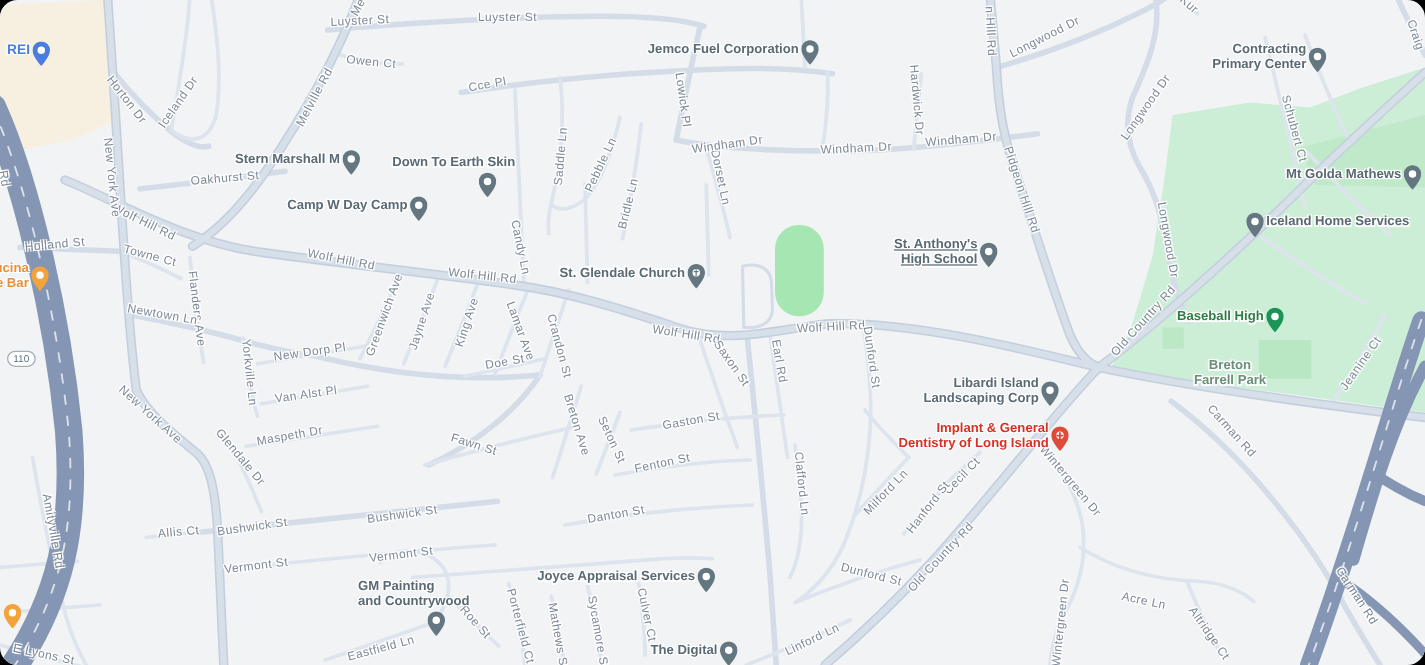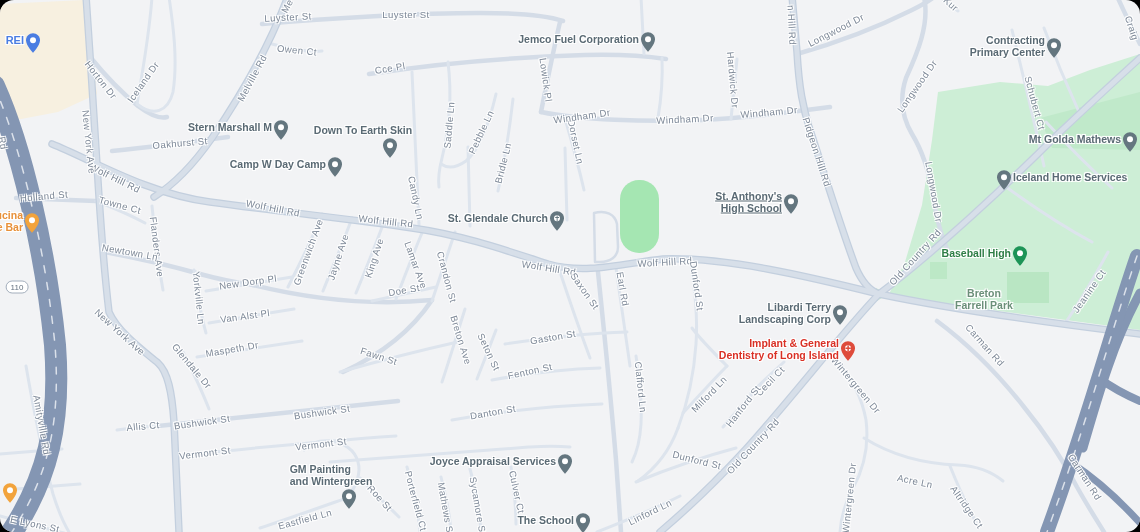--- a/index.html
+++ b/index.html
@@ -367,21 +367,21 @@
             <div>Breton</div>
             <div>Farrell Park</div>
           </div>
         </div>
         <div class="poi left" style="left: 840px; top: 325px;">
           <div class="pin"><svg width="14" height="20" viewBox="0 0 15 21">
          <path d="M7.5 0C3.4 0 0 3.4 0 7.5 0 13.1 7.5 21 7.5 21S15 13.1 15 7.5C15 3.4 11.6 0 7.5 0z" fill="#64767f"></path>
          <circle cx="7.5" cy="7.5" r="3.2" fill="#fff"></circle>
             </svg></div>
           <div class="lbl" style="color: rgb(90, 106, 116);">
-            <div>Libardi Terry</div>
+            <div>Libardi Island</div>
             <div>Landscaping Corp</div>
           </div>
         </div>
         <div class="poi left" style="left: 848px; top: 361px;">
           <div class="pin"><svg width="14" height="20" viewBox="0 0 15 21">
          <path d="M7.5 0C3.4 0 0 3.4 0 7.5 0 13.1 7.5 21 7.5 21S15 13.1 15 7.5C15 3.4 11.6 0 7.5 0z" fill="#de4b3b"></path>
          <circle cx="7.5" cy="7.5" r="3.2" fill="#fff"></circle>
               <text x="7.5" y="10.3" text-anchor="middle" font-size="8" font-family="DejaVu Sans, sans-serif" fill="#de4b3b">✚</text>
             </svg></div>
           <div class="lbl" style="color: rgb(217, 48, 37);">
@@ -405,36 +405,36 @@
          <circle cx="7.5" cy="7.5" r="3.2" fill="#fff"></circle>
             </svg></div>
         </div>
         <div class="poi above" style="left: 349px; top: 509px;">
           <div class="pin"><svg width="14" height="20" viewBox="0 0 15 21">
          <path d="M7.5 0C3.4 0 0 3.4 0 7.5 0 13.1 7.5 21 7.5 21S15 13.1 15 7.5C15 3.4 11.6 0 7.5 0z" fill="#64767f"></path>
          <circle cx="7.5" cy="7.5" r="3.2" fill="#fff"></circle>
             </svg></div>
           <div class="lbl" style="color: rgb(90, 106, 116); margin-left: -18px;">
             <div>GM Painting</div>
-            <div>and Wintergreen</div>
+            <div>and Countrywood</div>
           </div>
         </div>
         <div class="poi left" style="left: 565px; top: 474px;">
           <div class="pin"><svg width="14" height="20" viewBox="0 0 15 21">
          <path d="M7.5 0C3.4 0 0 3.4 0 7.5 0 13.1 7.5 21 7.5 21S15 13.1 15 7.5C15 3.4 11.6 0 7.5 0z" fill="#64767f"></path>
          <circle cx="7.5" cy="7.5" r="3.2" fill="#fff"></circle>
             </svg></div>
           <div class="lbl" style="color: rgb(90, 106, 116);">
             <div>Joyce Appraisal Services</div>
           </div>
         </div>
         <div class="poi left" style="left: 583px; top: 533px;">
           <div class="pin"><svg width="14" height="20" viewBox="0 0 15 21">
          <path d="M7.5 0C3.4 0 0 3.4 0 7.5 0 13.1 7.5 21 7.5 21S15 13.1 15 7.5C15 3.4 11.6 0 7.5 0z" fill="#64767f"></path>
          <circle cx="7.5" cy="7.5" r="3.2" fill="#fff"></circle>
             </svg></div>
           <div class="lbl" style="color: rgb(90, 106, 116);">
-            <div>The School</div>
+            <div>The Digital</div>
           </div>
         </div>
       </div>
   </div>
 </div>
 
 </body></html>

